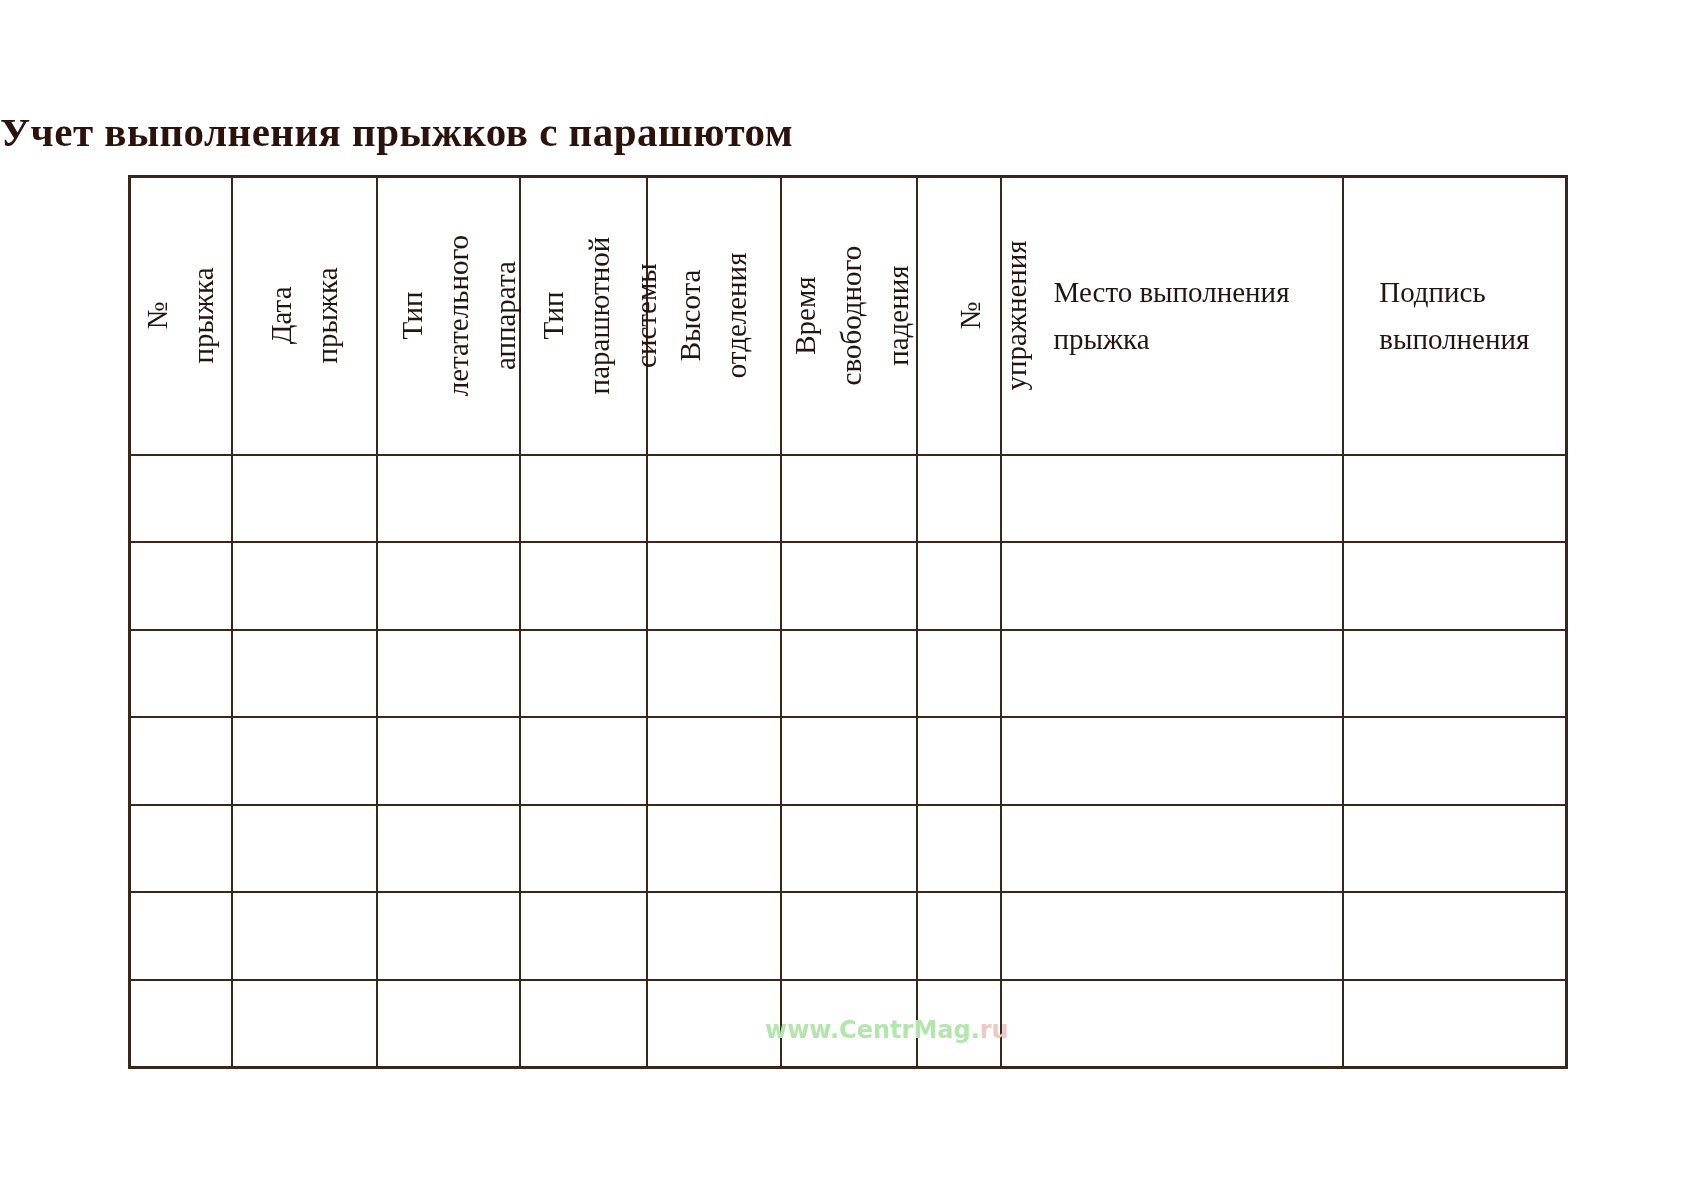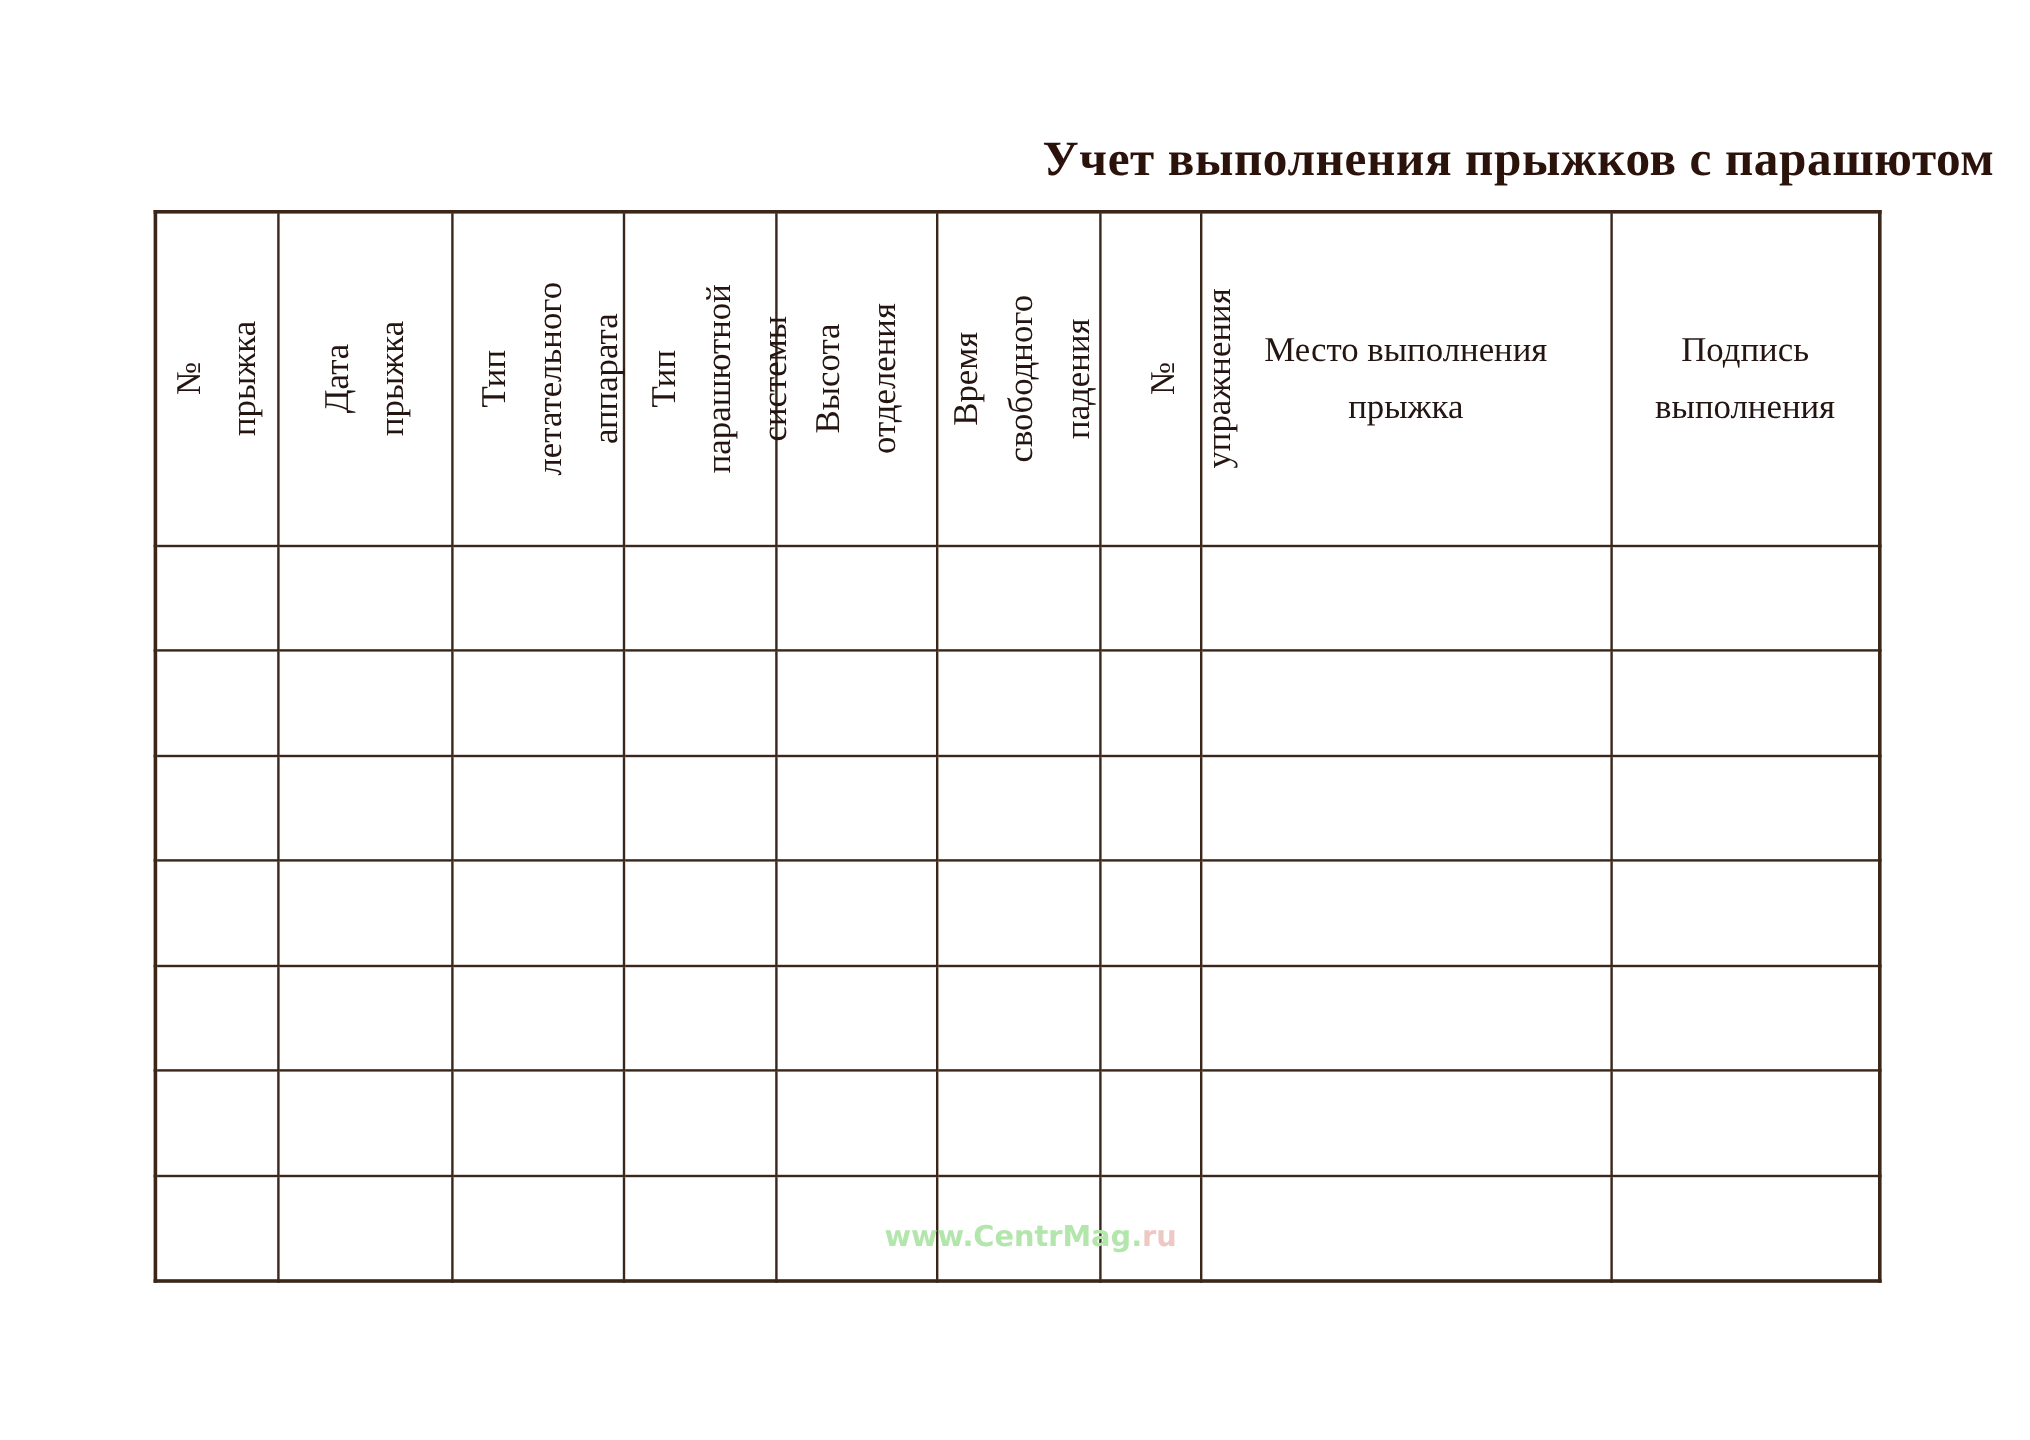--- a/index.html
+++ b/index.html
@@ -8,26 +8,25 @@
     position: relative;
     background: #ffffff;
     font-family: "Liberation Serif", serif;
     overflow: hidden;
   }
   .title {
     position: absolute;
     left: 0;
     top: 108px;
     width: 1662px;
-    text-align: right;
+    text-align: left;
     font-size: 41px;
     font-weight: 700;
     color: #2b130c;
     letter-spacing: 0.5px;
-    padding-left: 16px;
   }
   table.form-table {
     position: absolute;
     left: 128px;
     top: 175px;
     width: 1437px;
     border-collapse: collapse;
     table-layout: fixed;
     border: 3px solid #3a2719;
   }
@@ -49,28 +48,28 @@
     transform: rotate(-90deg);
     white-space: pre-line;
     text-align: center;
     font-size: 29px;
     line-height: 1.6;
     color: #241511;
   }
   .htext {
     display: inline-block;
     white-space: pre-line;
-    text-align: center;
+    text-align: left;
     font-size: 29px;
     line-height: 1.6;
     color: #241511;
   }
   .watermark {
     position: absolute;
-    left: 737px;
+    left: 765px;
     top: 1016px;
     width: 240px;
     text-align: left;
     font-family: "DejaVu Sans", sans-serif;
     font-weight: 700;
     font-size: 24px;
     letter-spacing: 0px;
     pointer-events: none;
   }
   .wm-main   { color: #b3e6ac; }

